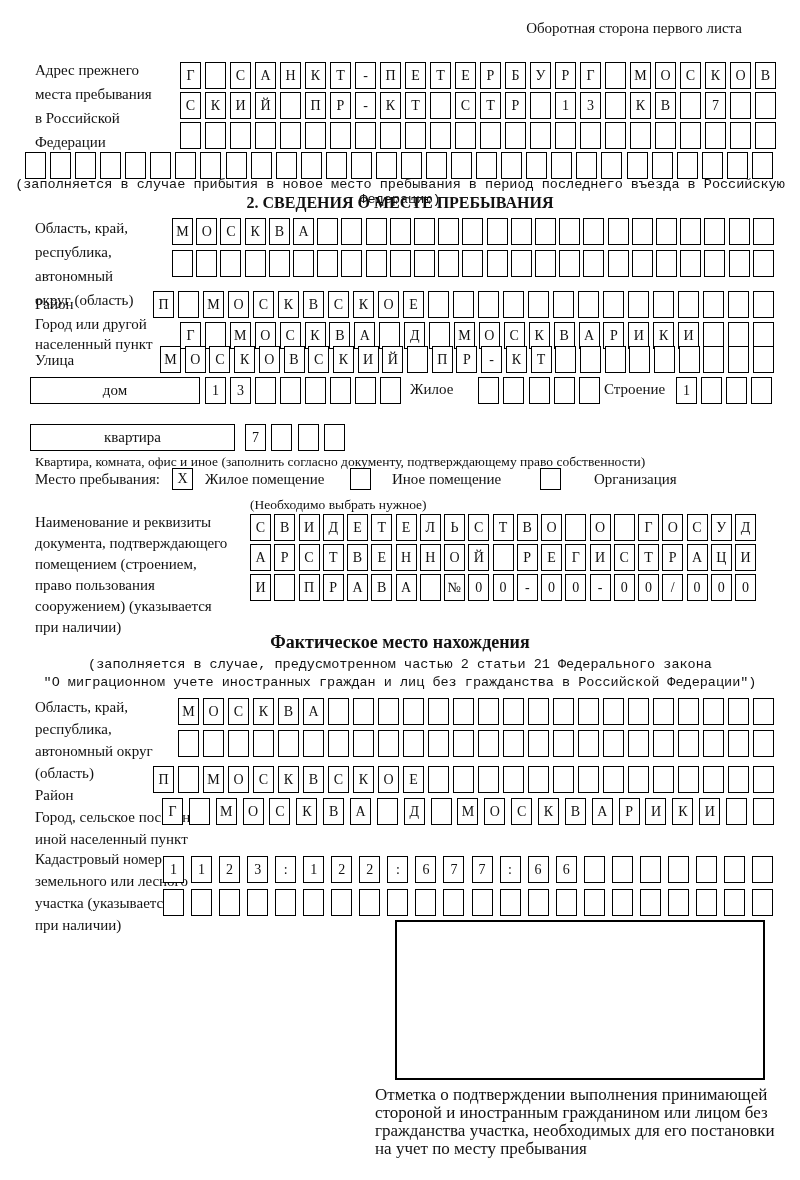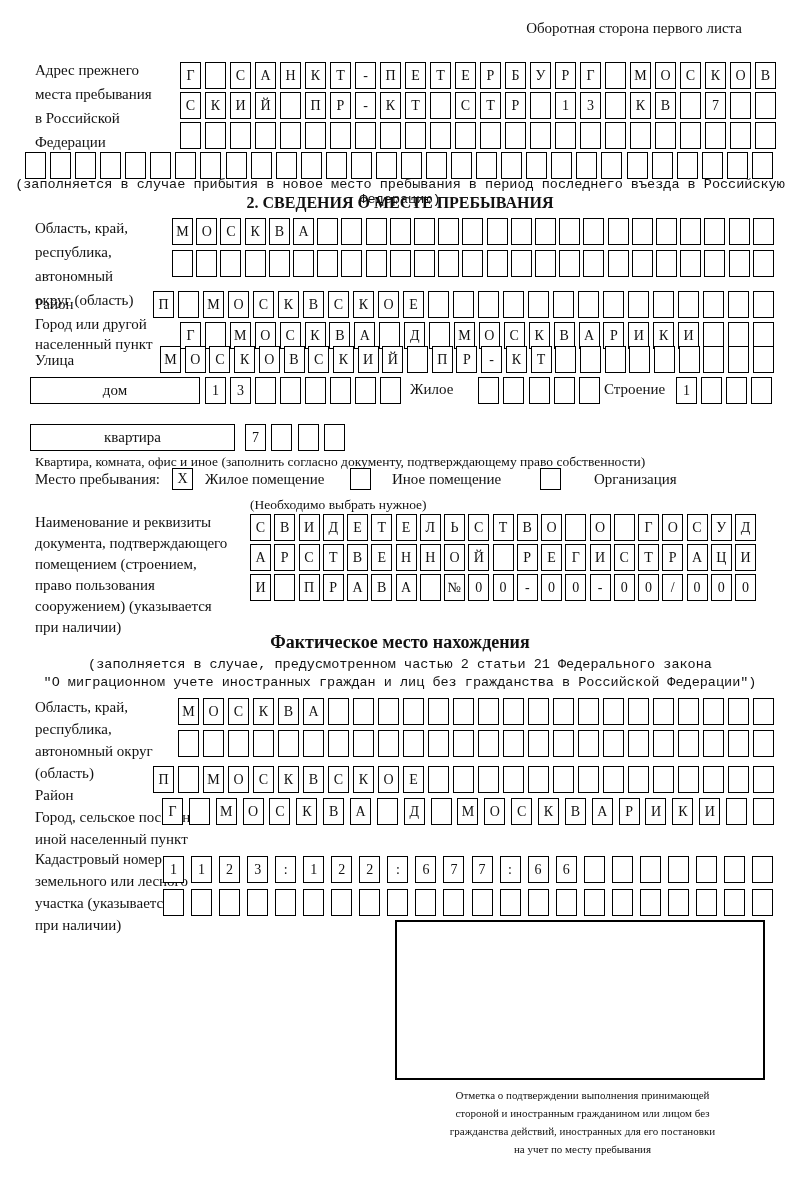--- a/index.html
+++ b/index.html
@@ -25,21 +25,21 @@
     display:flex;align-items:center;justify-content:center;font-size:15px;background:#fff;
   }
   .chk{
     position:absolute;width:21px;height:22px;border:1.6px solid #000;box-sizing:border-box;
     display:flex;align-items:center;justify-content:center;font-size:14px;background:#fff;
   }
   .note{position:absolute;font-size:13.5px;white-space:nowrap;}
   .center-note{position:absolute;left:0;width:100%;text-align:center;font-size:13.5px;font-family:Liberation Mono, monospace;}
   .center-title{position:absolute;left:0;width:100%;text-align:center;font-weight:bold;font-size:16px;}
   .stamp-box{position:absolute;left:395px;top:920px;width:370px;height:160px;border:2px solid #000;box-sizing:border-box;background:#fff;}
-  .caption{position:absolute;left:375px;top:1086px;width:415px;text-align:center;font-size:11px;}
+  .caption{position:absolute;left:375px;top:1086px;width:415px;font-size:17px;}
   .caption div{line-height:18px;}
 </style>
 </head>
 <body>
 
 <div class="page" id="page">
 
   <div class="hdr">Оборотная сторона первого листа</div>
 
   <div class="label-col lh24" style="left:35px;top:58px">
@@ -106,21 +106,21 @@
       <div>Кадастровый номер</div>
       <div>земельного или лесного</div>
       <div>участка (указывается</div>
       <div>при наличии)</div>
     </div>
 
   <div class="stamp-box"></div>
   <div class="caption">
       <div>Отметка о подтверждении выполнения принимающей</div>
       <div>стороной и иностранным гражданином или лицом без</div>
-      <div>гражданства действий, иностранных для его постановки</div>
+      <div>гражданства участка, необходимых для его постановки</div>
       <div>на учет по месту пребывания</div>
     </div>
 
 <div class="char-row" style="left: 180px; top: 62px; width: 596px;">
       <span class="cb">Г</span>
       <span class="cb"></span>
       <span class="cb">С</span>
       <span class="cb">А</span>
       <span class="cb">Н</span>
       <span class="cb">К</span>

